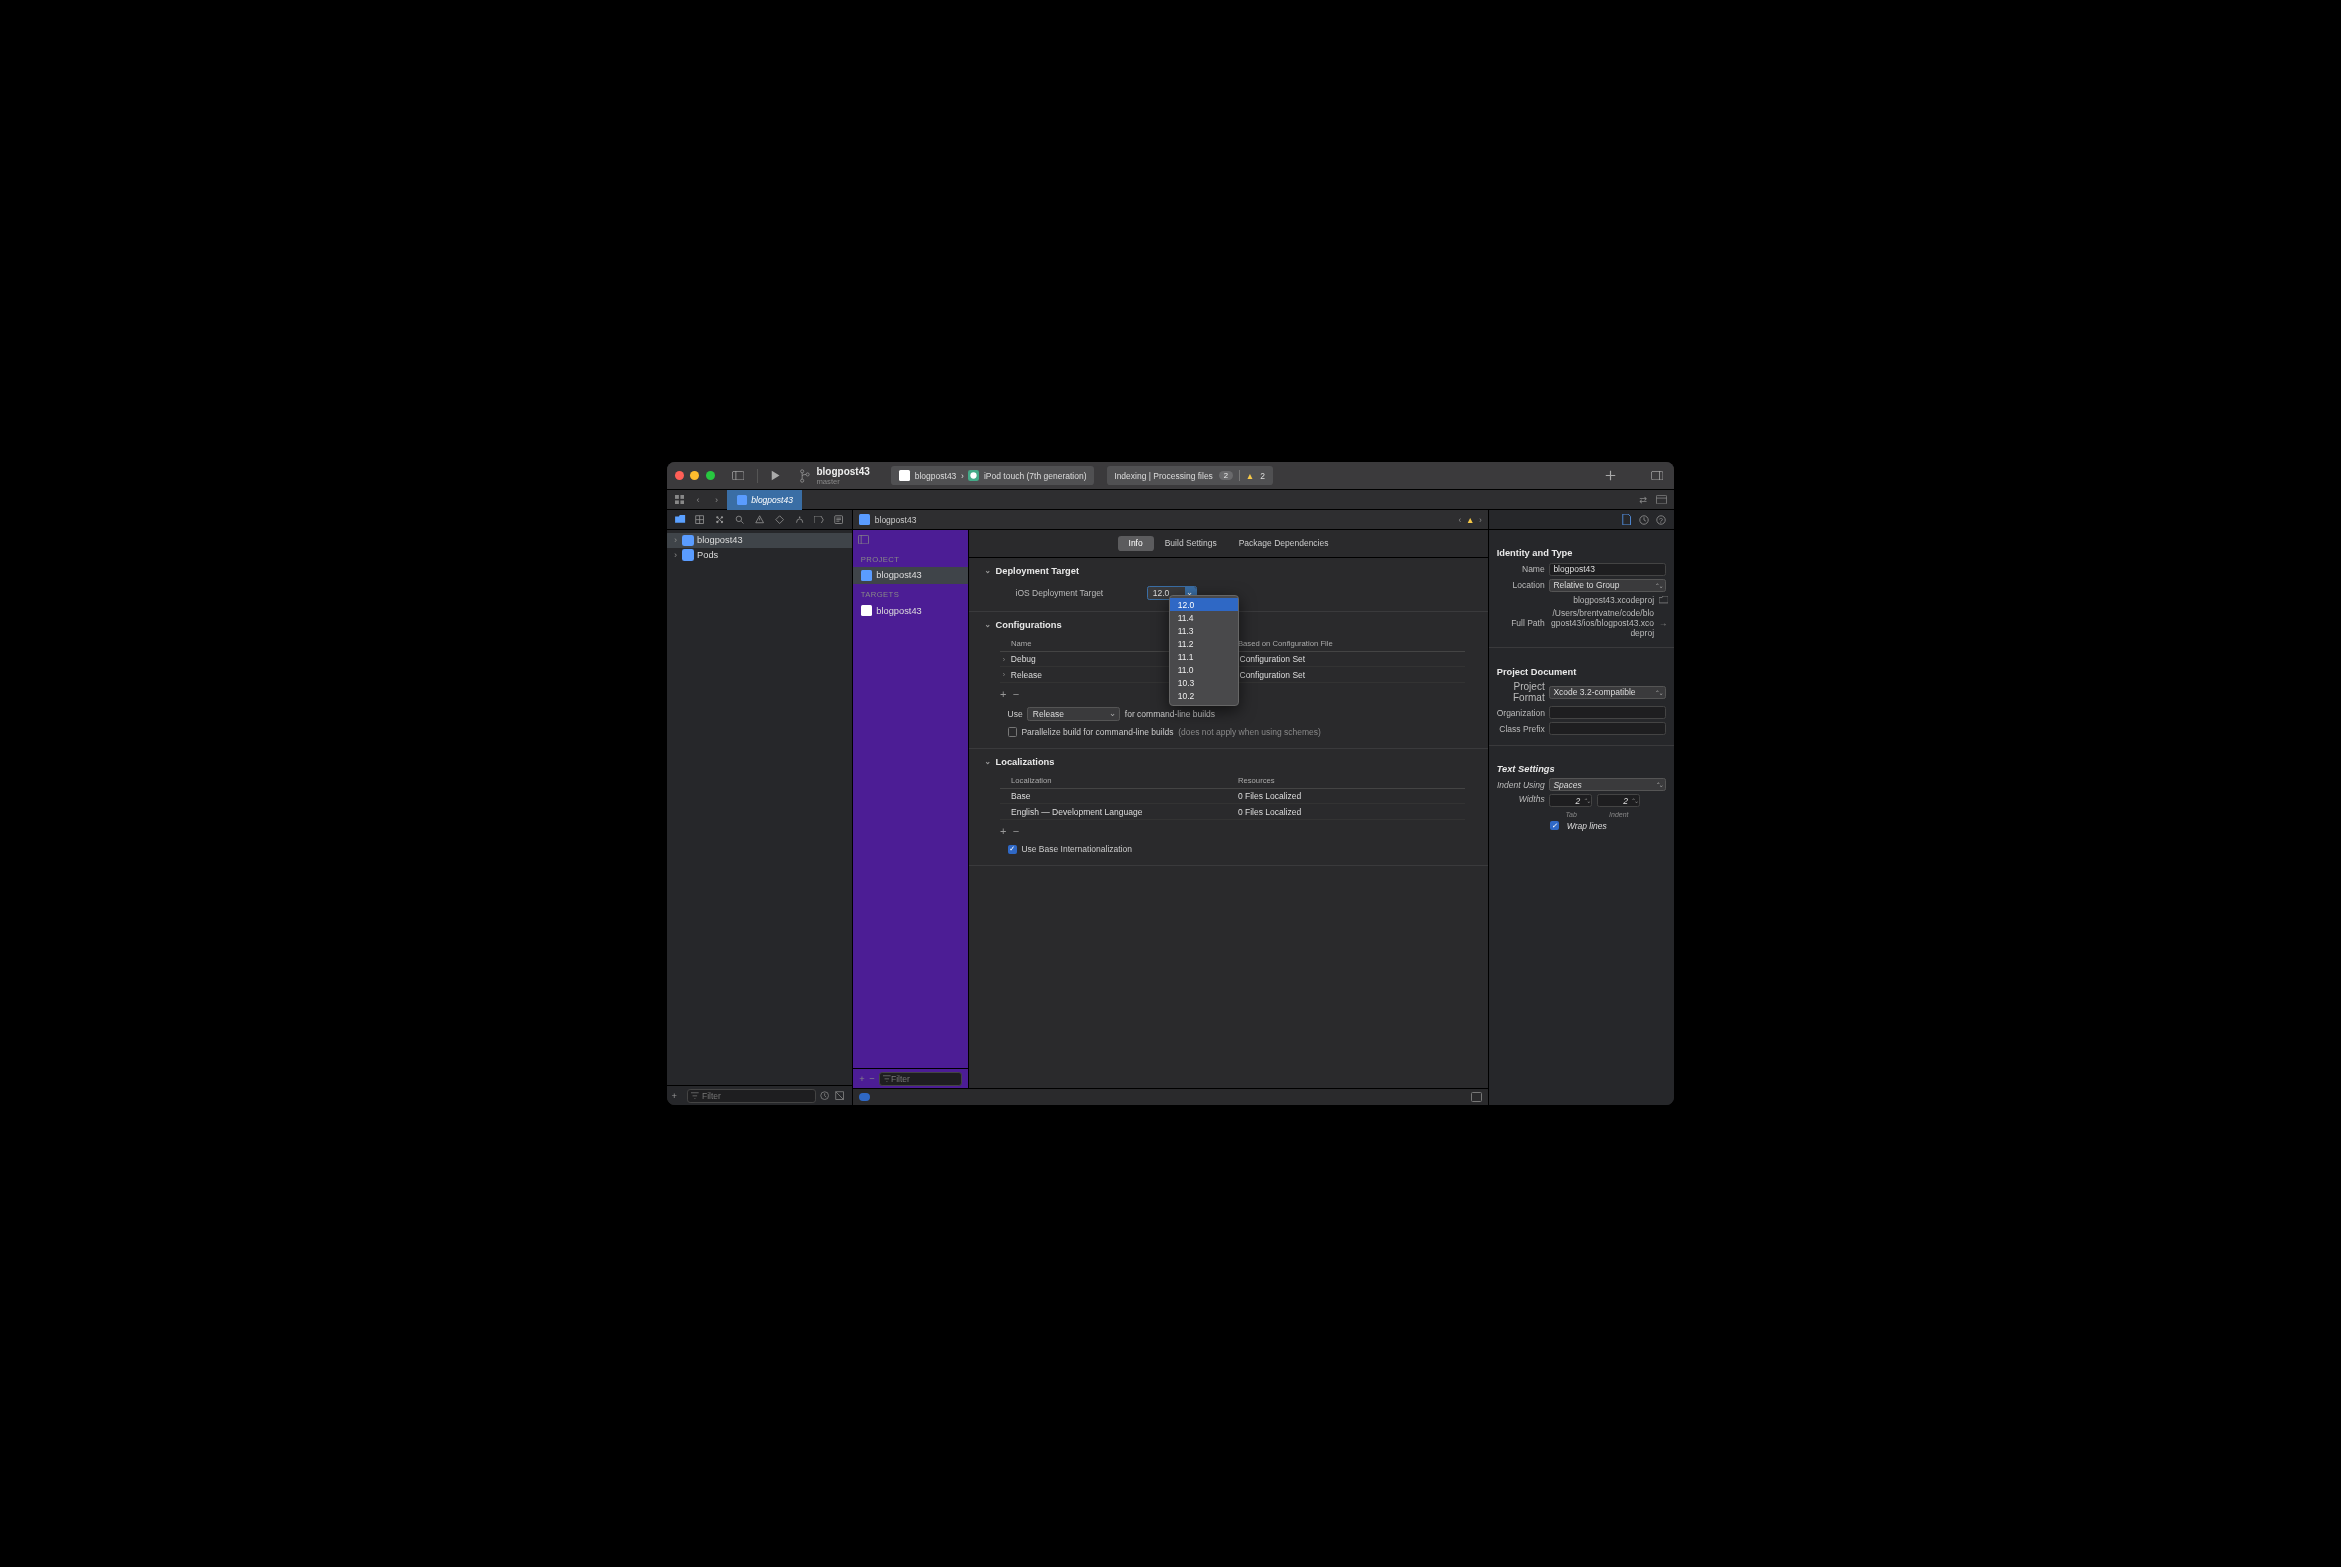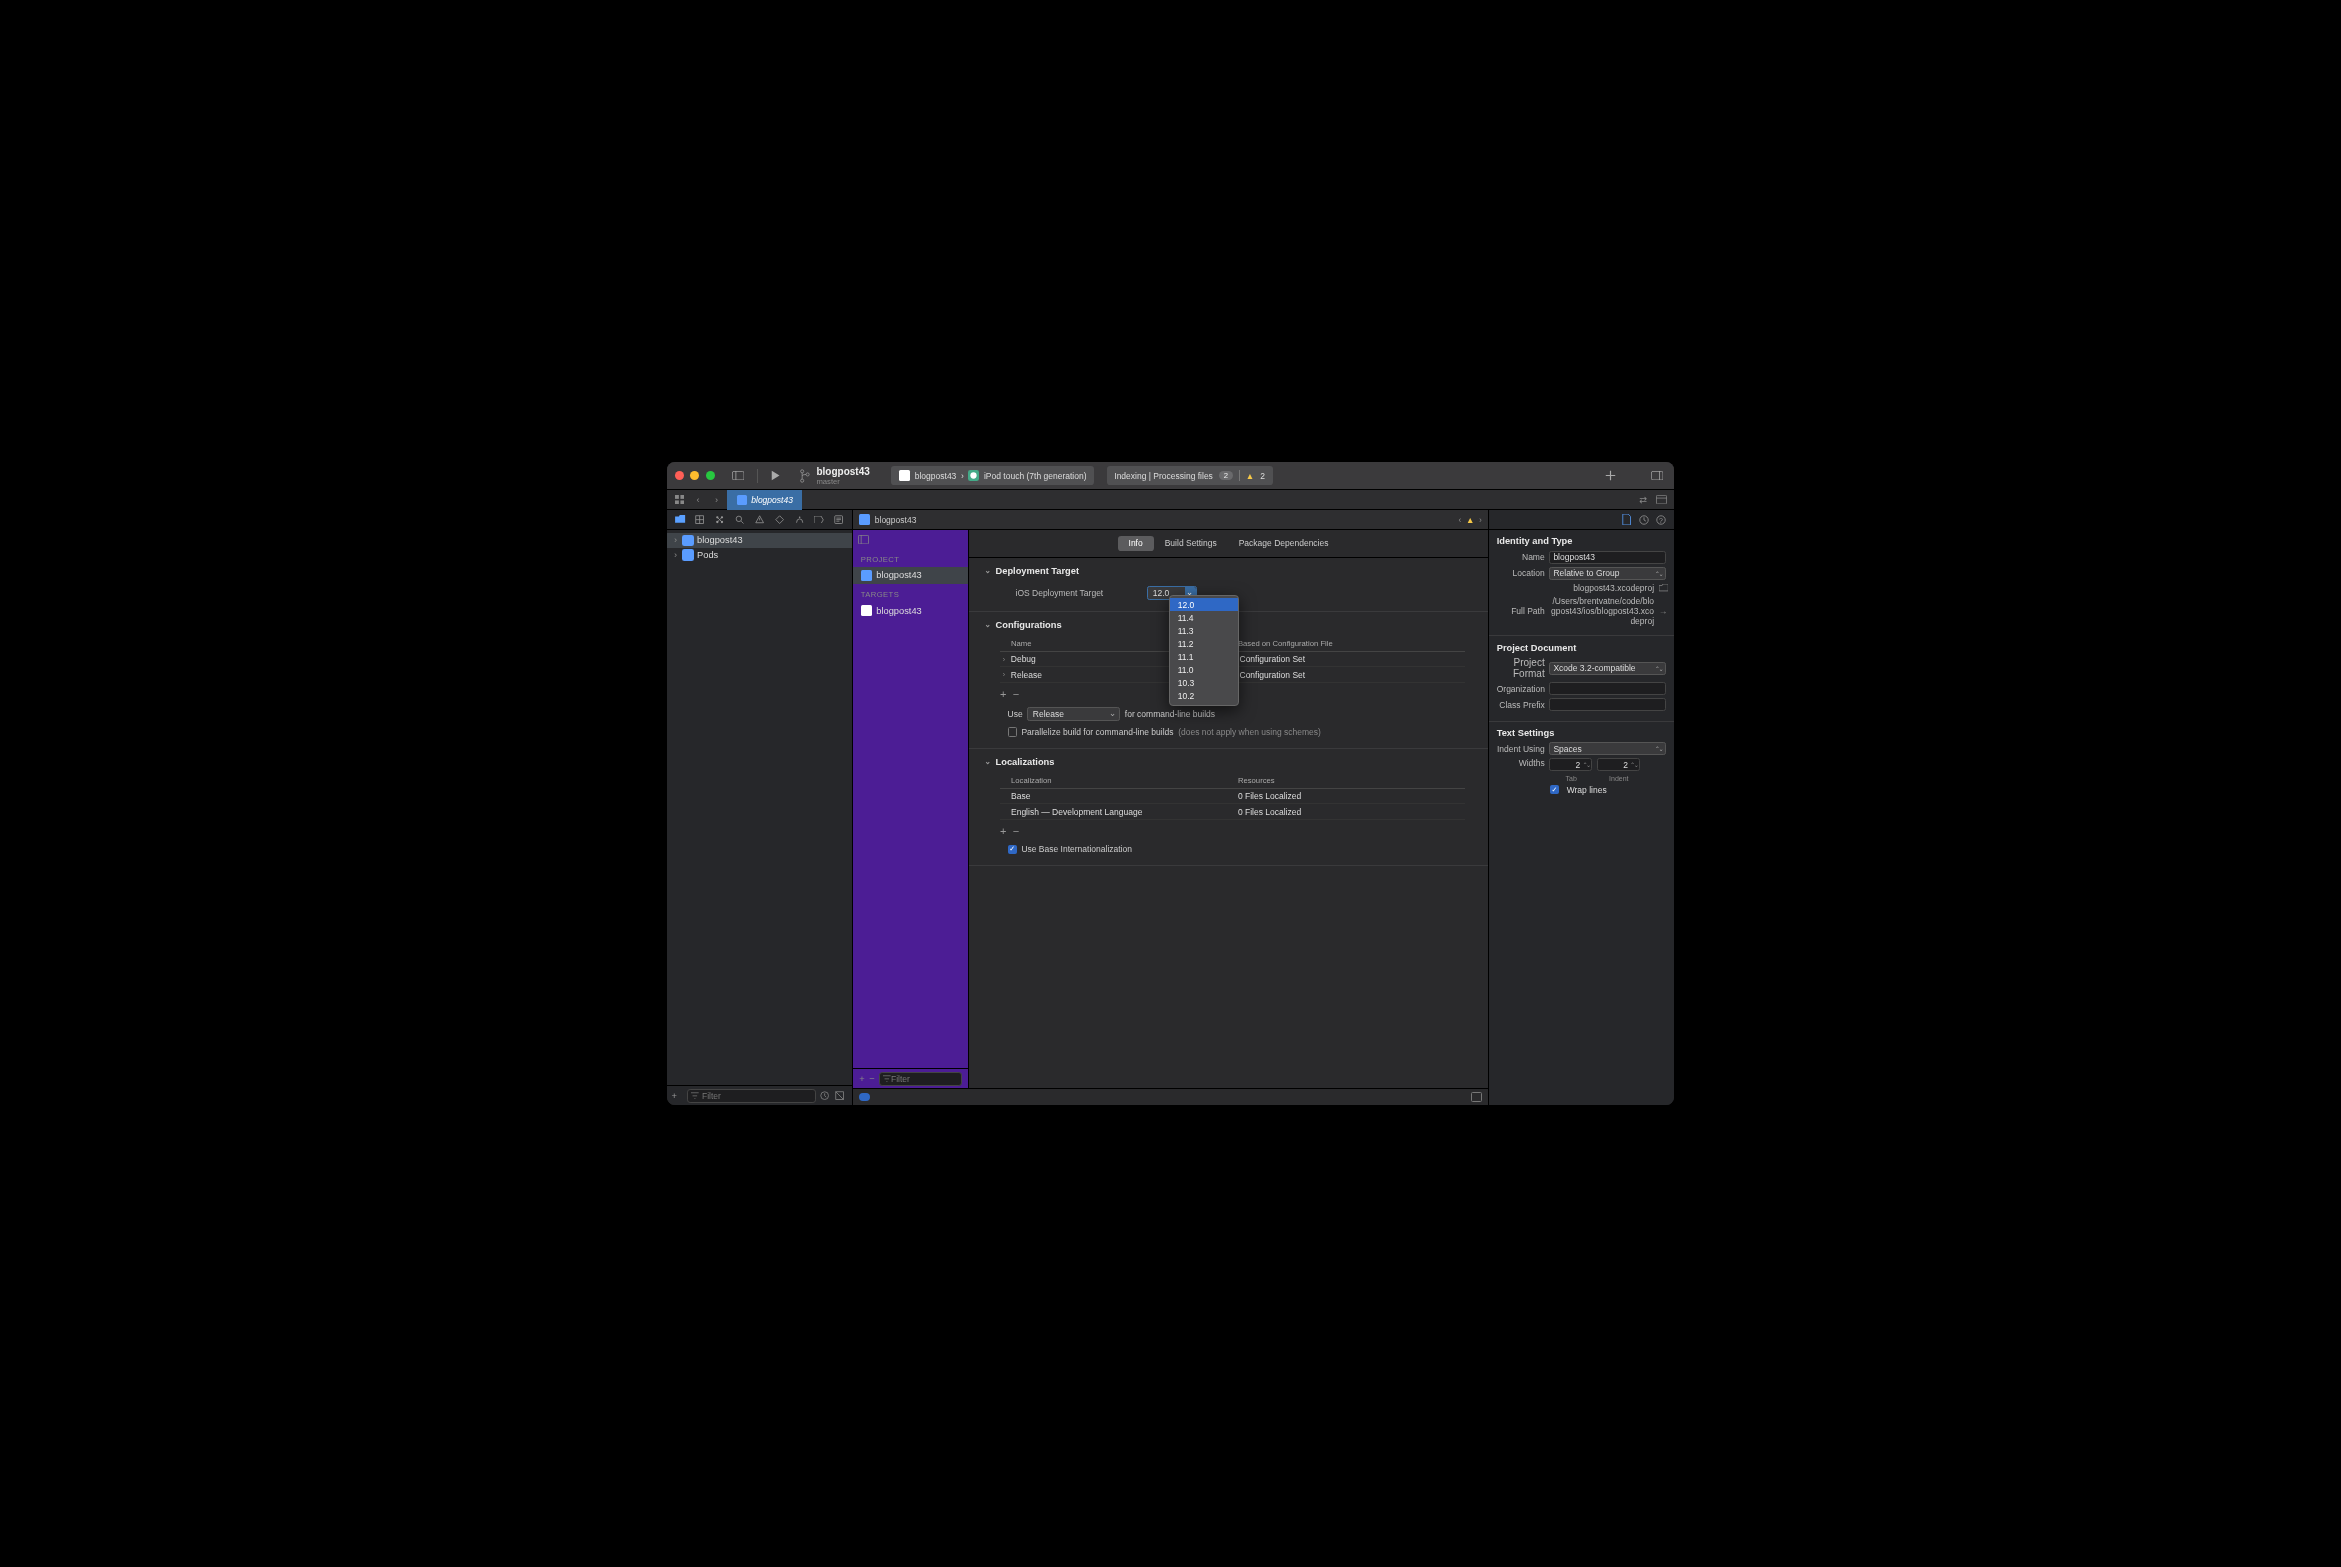--- a/index.html
+++ b/index.html
@@ -136,21 +136,21 @@
   .cbx-row{display:flex;align-items:center;gap:4.6px;padding:3.1px 0 3.1px 23px;font-size:8.5px;color:#ccc;}
   .cbx-row .hint{color:#888;}
   .cbx{width:9.3px;height:9.3px;border:0.8px solid #777;border-radius:1.5px;display:inline-flex;align-items:center;justify-content:center;font-size:7px;}
   .cbx.checked{background:#2f68c5;border-color:#2f68c5;color:#fff;}
   .ed-footer{height:17px;border-top:0.8px solid #000;display:flex;align-items:center;padding:0 6.2px;}
   .ed-footer .pill{width:11px;height:7.7px;background:#2f68c5;border-radius:3.9px;}
   .ed-footer .spacer{flex:1;}
   .ed-footer .box{width:11px;height:9.3px;border:0.8px solid #777;border-radius:1.5px;}
 
   
-  .inspector{width:186px;background:#26272a;border-left:0.8px solid #000;display:flex;flex-direction:column;font-size:8.5px;}
+  .inspector{width:186px;background:#26272a;border-left:0.8px solid #000;display:flex;flex-direction:column;font-size:8.5px;gap:12px;}
   .insp-tabs{height:20px;display:flex;align-items:center;justify-content:flex-end;gap:7.7px;padding:0 7.7px;border-bottom:0.8px solid #000;color:#999;}
   .insp-tabs .it.active{color:#5aa0ff;}
   .insp-sec{padding:6.2px 7.7px;border-bottom:0.8px solid #3a3a3c;}
   .insp-sec h4{font-size:9.3px;font-weight:600;color:#e8e8e8;margin-bottom:4.6px;}
   .irow{display:flex;align-items:center;gap:4.6px;margin-bottom:3.1px;}
   .irow label{width:48px;text-align:right;color:#bbb;}
   .irow .field{flex:1;height:13px;background:#1e1e20;border:0.8px solid #444;border-radius:2.3px;padding:0 3.1px;color:#ddd;display:flex;align-items:center;}
   .irow .sel{flex:1;height:13px;background:#3a3a3c;border:0.8px solid #555;border-radius:2.3px;padding:0 3.1px;color:#ddd;display:flex;align-items:center;justify-content:space-between;}
   .irow .sel::after{content:"⌃⌄";color:#aaa;font-size:6.2px;letter-spacing:-1.5px;}
   .irow .txt{flex:1;color:#bbb;word-break:break-all;text-align:right;}
@@ -580,21 +580,21 @@
         <div class="irow">
           <label>Organization</label>
           <div class="field"></div>
         </div>
         <div class="irow">
           <label>Class Prefix</label>
           <div class="field"></div>
         </div>
       </div>
 
-      <div class="insp-sec" style="border-bottom:none;">
+      <div class="insp-sec" style="border-bottom:none;font-style:italic;">
         <h4>Text Settings</h4>
         <div class="irow">
           <label>Indent Using</label>
           <div class="sel">
               <span>Spaces</span>
             </div>
         </div>
         <div class="subrow">
           <label>Widths</label>
           <div class="num">

